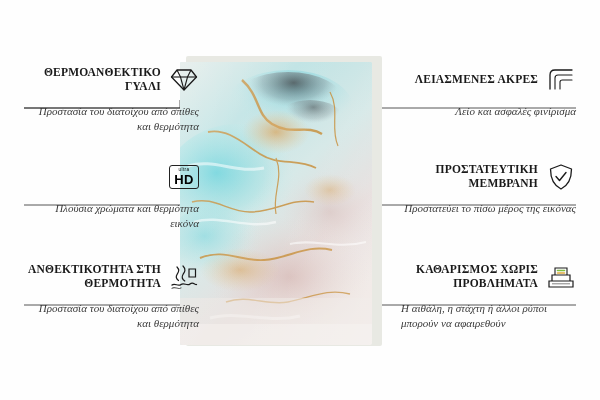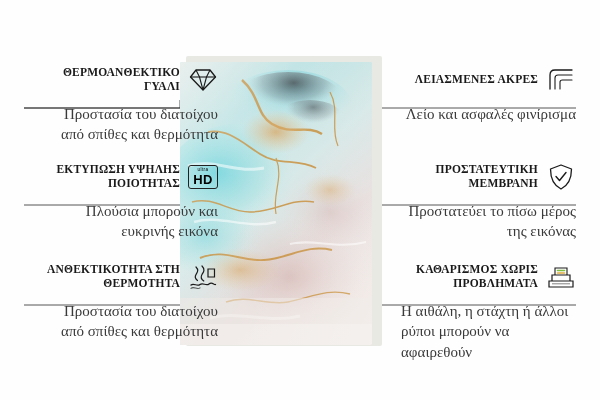--- a/index.html
+++ b/index.html
@@ -58,45 +58,46 @@
     top: 0;
     width: 600px;
     height: 400px;
   }
 
   
   .feature {
     position: absolute;
     width: 175px;
   }
-  .feature.left { text-align: right; margin-left: 19px; }
+  .feature.left { text-align: right; }
   .feature.right { text-align: left; }
 
   .f-head {
     display: flex;
     align-items: center;
     gap: 8px;
     height: 34px;
   }
   .feature.left .f-head { justify-content: flex-end; }
   .feature.right .f-head { justify-content: flex-start; }
 
   .f-title {
     font-size: 11.5px;
     font-weight: bold;
     letter-spacing: 0.2px;
     color: #1a1a1a;
     line-height: 1.18;
     text-transform: uppercase;
   }
   .f-desc {
-    font-size: 15px;
+    font-size: 11px;
     color: #3a3a3a;
     line-height: 1.35;
     margin-top: 7px;
+    font-style: italic;
   }
 
   .f-icon {
     width: 30px;
     height: 30px;
     flex: 0 0 30px;
     display: flex;
     align-items: center;
     justify-content: center;
   }
@@ -237,29 +238,28 @@
           <path d="M7 2 L10.5 9 L14 22" stroke="#1a1a1a" stroke-width="1.1" fill="none"></path>
           <path d="M21 2 L17.5 9 L14 22" stroke="#1a1a1a" stroke-width="1.1" fill="none"></path>
         </svg>
       </div>
     </div>
     <div class="f-desc">Προστασία του διατοίχου από σπίθες και θερμότητα</div>
   </div>
 
   <div class="feature left" style="left:24px; top:160px;">
     <div class="f-head">
-      <div class="f-title">ΕΚΤΥΠΩΣΗ ΥΨΗΛΗΣ ΠΟΙΟΤΗΤΑΣ</div>
       <div class="f-icon">
         <div class="hd-box">
           <span class="u">ultra</span>
           <span class="h">HD</span>
         </div>
       </div>
     </div>
-    <div class="f-desc">Πλούσια μπορούν και ευκρινής εικόνα</div>
+    <div class="f-desc">Πλούσια χρώματα και θερμότητα εικόνα</div>
   </div>
 
   <div class="feature left" style="left:24px; top:260px;">
     <div class="f-head">
       <div class="f-title">ΑΝΘΕΚΤΙΚΟΤΗΤΑ ΣΤΗ ΘΕΡΜΟΤΗΤΑ</div>
       <div class="f-icon">
         <svg width="28" height="26" viewBox="0 0 28 26">
           <path d="M7 3 C10 6 8.5 8 7 10.5 C5.5 13 6.5 15 8.5 16.5" fill="none" stroke="#1a1a1a" stroke-width="1.2" stroke-linecap="round"></path>
           <path d="M13 2 C16.5 5.5 14.5 8 13 10.5 C11.3 13.3 12.5 15.5 14.8 17" fill="none" stroke="#1a1a1a" stroke-width="1.2" stroke-linecap="round"></path>
           <path d="M2 21 C5 18.5 8 23 11 20.5 C14 18 17 22.5 20 20 C23 17.5 25 21 26.5 20.5" fill="none" stroke="#1a1a1a" stroke-width="1.3" stroke-linecap="round"></path>

